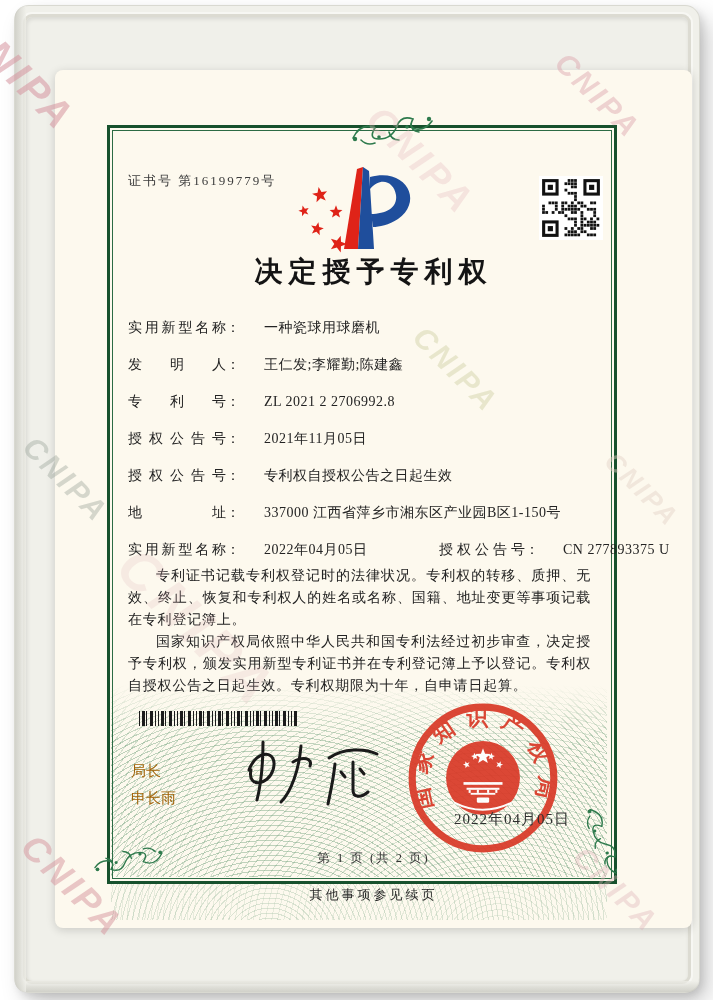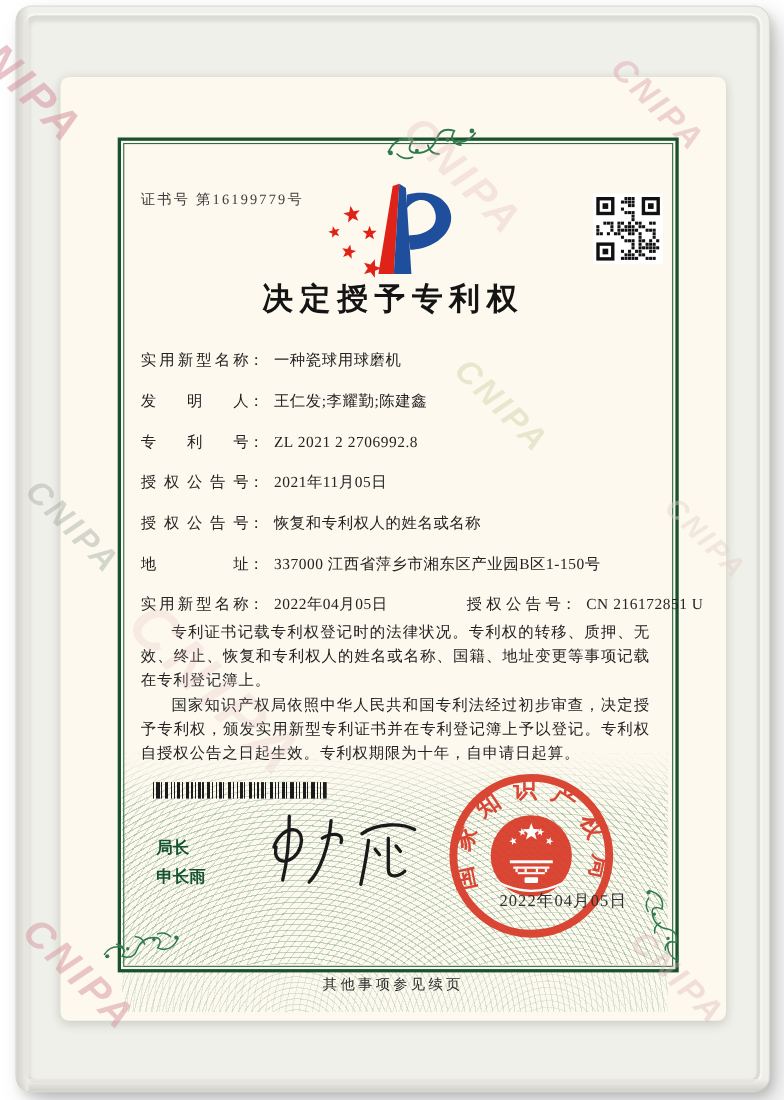--- a/index.html
+++ b/index.html
@@ -12,21 +12,21 @@
     box-shadow:0 0 0 1px #d9d9d1, 10px 12px 24px rgba(0,0,0,.20), 3px 4px 8px rgba(0,0,0,.12);}
   .frame::before{content:"";position:absolute;inset:8px;border-radius:9px;
     border:3px solid #dcdbd2;box-shadow:inset 1px 2px 4px rgba(0,0,0,.10), 0 0 0 2px #f7f7f3;}
   .frame::after{content:"";position:absolute;left:0;top:0;bottom:0;width:11px;
     border-radius:14px 0 0 14px;background:linear-gradient(90deg,#c8c8c0,#f0f0ea);opacity:.75;}
   .frame .bottom-edge{position:absolute;left:0;right:0;bottom:0;height:11px;
     border-radius:0 0 14px 14px;background:linear-gradient(0deg,#c3c3bb,#f0f0ea);opacity:.7;}
 
   
   .paper{position:absolute;left:55px;top:70px;width:605px;height:858px;background:#fdf9ee;
-    border-radius:8px;box-shadow:0 2px 10px rgba(0,0,0,.16);}
+    border-radius:8px;box-shadow:0 2px 10px rgba(0,0,0,.16);padding-left:32px;}
 
   
   .border-box{position:absolute;left:52px;top:55px;width:504px;height:753px;
     border:3px solid #17512d;}
   .border-box::before{content:"";position:absolute;inset:2px;border:1px solid #2c6b44;}
 
   
   .guilloche{position:absolute;left:56px;top:615px;width:496px;height:192px;z-index:0;
     background-image:
       repeating-radial-gradient(circle at 32% 175%, rgba(96,150,110,.40) 0 1px, transparent 1px 5px),
@@ -44,35 +44,35 @@
   .title{position:absolute;left:0;top:183px;width:100%;text-align:center;font-size:28px;font-weight:bold;
     letter-spacing:6px;color:#141414;z-index:2;}
 
   .logo{position:absolute;left:233px;top:95px;width:140px;height:90px;z-index:2;}
   .qr{position:absolute;left:484px;top:106px;width:64px;height:64px;z-index:2;}
 
   .fields{position:absolute;left:73px;top:249px;width:470px;z-index:2;font-size:14px;color:#232323;}
   .frow{height:22px;margin-bottom:15px;white-space:nowrap;}
   .flabel{display:inline-block;width:98px;text-align:justify;text-align-last:justify;}
   .fcolon{display:inline-block;margin-right:9px;}
-  .fvalue{letter-spacing:.5px;}
+  .fvalue{letter-spacing:.5px;margin-left:15px;}
   .fvalue.v1{display:inline-block;width:150px;}
   .flabel.l2{width:86px;margin-left:25px;}
 
   .paras{position:absolute;left:73px;top:495px;width:463px;z-index:2;font-size:14px;line-height:22px;
     color:#222;text-align:justify;letter-spacing:.8px;}
   .paras p{margin:0;text-indent:2em;}
 
   .barcode{position:absolute;left:84px;top:641px;width:158px;height:15px;z-index:2;
     background:repeating-linear-gradient(90deg,
       #1c1c1c 0 1px, transparent 1px 3px, #1c1c1c 3px 6px, transparent 6px 7px,
       #1c1c1c 7px 8px, transparent 8px 11px, #1c1c1c 11px 14px, transparent 14px 16px,
       #1c1c1c 16px 17px, transparent 17px 19px);}
 
-  .director{position:absolute;left:87px;top:688px;z-index:2;font-size:15px;color:#14532d;line-height:27px;font-weight:bold;}
+  .director{position:absolute;left:76px;top:688px;z-index:2;font-size:15px;color:#a16207;line-height:27px;}
   .signature{position:absolute;left:172px;top:662px;width:170px;height:95px;z-index:2;}
 
   .seal{position:absolute;left:350px;top:630px;width:156px;height:156px;z-index:2;}
   .seal-date{position:absolute;left:378px;top:740px;width:158px;text-align:center;z-index:3;
     font-size:15px;color:#2f2f2f;letter-spacing:1px;}
 
   .page-info{position:absolute;left:0;top:780px;width:100%;text-align:center;font-size:12.5px;
     letter-spacing:2px;color:#333;z-index:2;}
   .footer-note{position:absolute;left:0;top:816px;width:100%;text-align:center;font-size:13px;
     letter-spacing:3px;color:#2a2a2a;z-index:2;}
@@ -277,27 +277,27 @@
       <div class="frow">
         <span class="flabel">发明人</span><span class="fcolon">：</span><span class="fvalue">王仁发;李耀勤;陈建鑫</span>
       </div>
       <div class="frow">
         <span class="flabel">专利号</span><span class="fcolon">：</span><span class="fvalue">ZL 2021 2 2706992.8</span>
       </div>
       <div class="frow">
         <span class="flabel">授权公告号</span><span class="fcolon">：</span><span class="fvalue">2021年11月05日</span>
       </div>
       <div class="frow">
-        <span class="flabel">授权公告号</span><span class="fcolon">：</span><span class="fvalue">恢复和专利权人的姓名或名称</span>
+        <span class="flabel">授权公告号</span><span class="fcolon">：</span><span class="fvalue">专利权自授权公告之日起生效</span>
       </div>
       <div class="frow">
         <span class="flabel">地址</span><span class="fcolon">：</span><span class="fvalue">337000 江西省萍乡市湘东区产业园B区1-150号</span>
       </div>
       <div class="frow">
-        <span class="flabel">实用新型名称</span><span class="fcolon">：</span><span class="fvalue v1">2022年04月05日</span><span class="flabel l2">授权公告号</span><span class="fcolon">：</span><span class="fvalue">CN 216172851 U</span>
+        <span class="flabel">实用新型名称</span><span class="fcolon">：</span><span class="fvalue v1">2022年04月05日</span><span class="flabel l2">授权公告号</span><span class="fcolon">：</span><span class="fvalue">CN 277893375 U</span>
       </div>
     </div>
 
     <div class="paras">
       <p>专利证书记载专利权登记时的法律状况。专利权的转移、质押、无效、终止、恢复和专利权人的姓名或名称、国籍、地址变更等事项记载在专利登记簿上。</p>
       <p>国家知识产权局依照中华人民共和国专利法经过初步审查，决定授予专利权，颁发实用新型专利证书并在专利登记簿上予以登记。专利权自授权公告之日起生效。专利权期限为十年，自申请日起算。</p>
     </div>
 
     <div class="barcode"></div>
 
@@ -340,20 +340,21 @@
             <rect x="70" y="87.5" width="2" height="3"></rect>
           <rect x="80" y="87.5" width="2" height="3"></rect>
             <rect x="88" y="87.5" width="2" height="3"></rect>
           <rect x="70" y="95" width="12" height="5" rx="1"></rect>
           <path d="M48,100 Q76,114 104,100" fill="none" stroke="#ffffff" stroke-width="2"></path>
         </g>
       </g>
     </svg>
     <div class="seal-date">2022年04月05日</div>
 
+    <div class="page-info">第 1 页 (共 2 页)</div>
 
     <div class="footer-note">其他事项参见续页</div>
 
   </div>
 
   <div class="wm w1">CNIPA</div>
   <div class="wm w2">CNIPA</div>
   <div class="wm w3">CNIPA</div>
   <div class="wm w4">CNIPA</div>
   <div class="wm w5">CNIPA</div>

